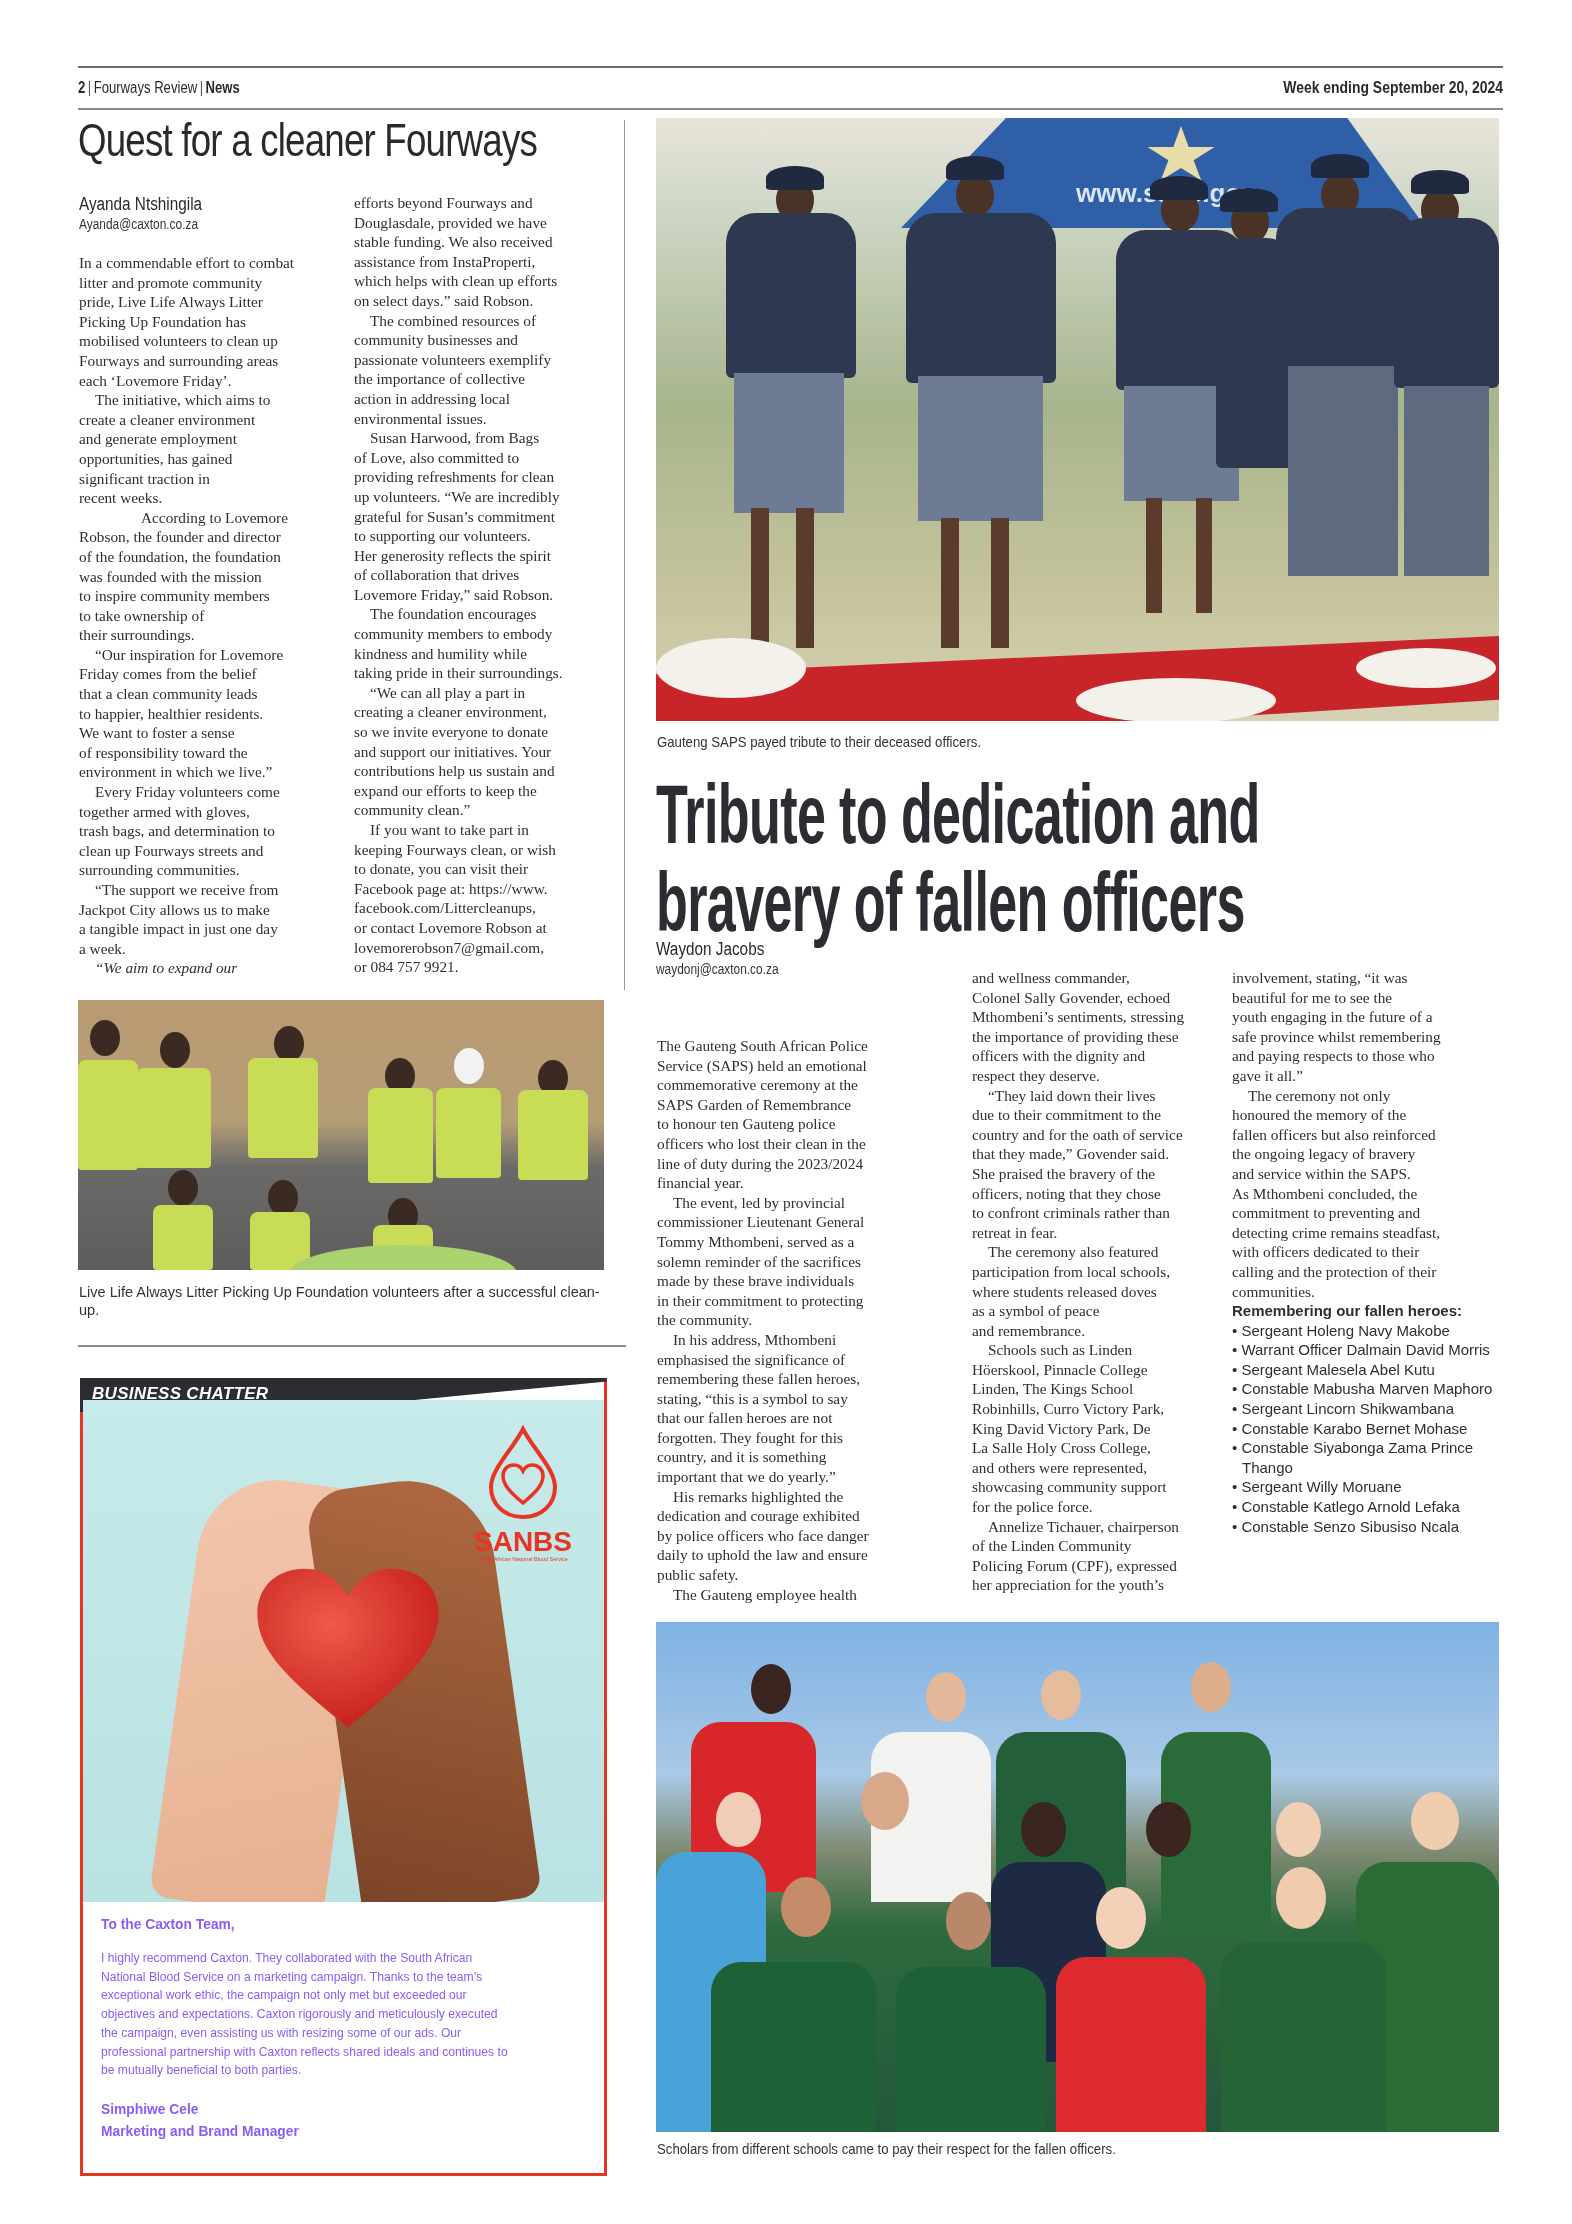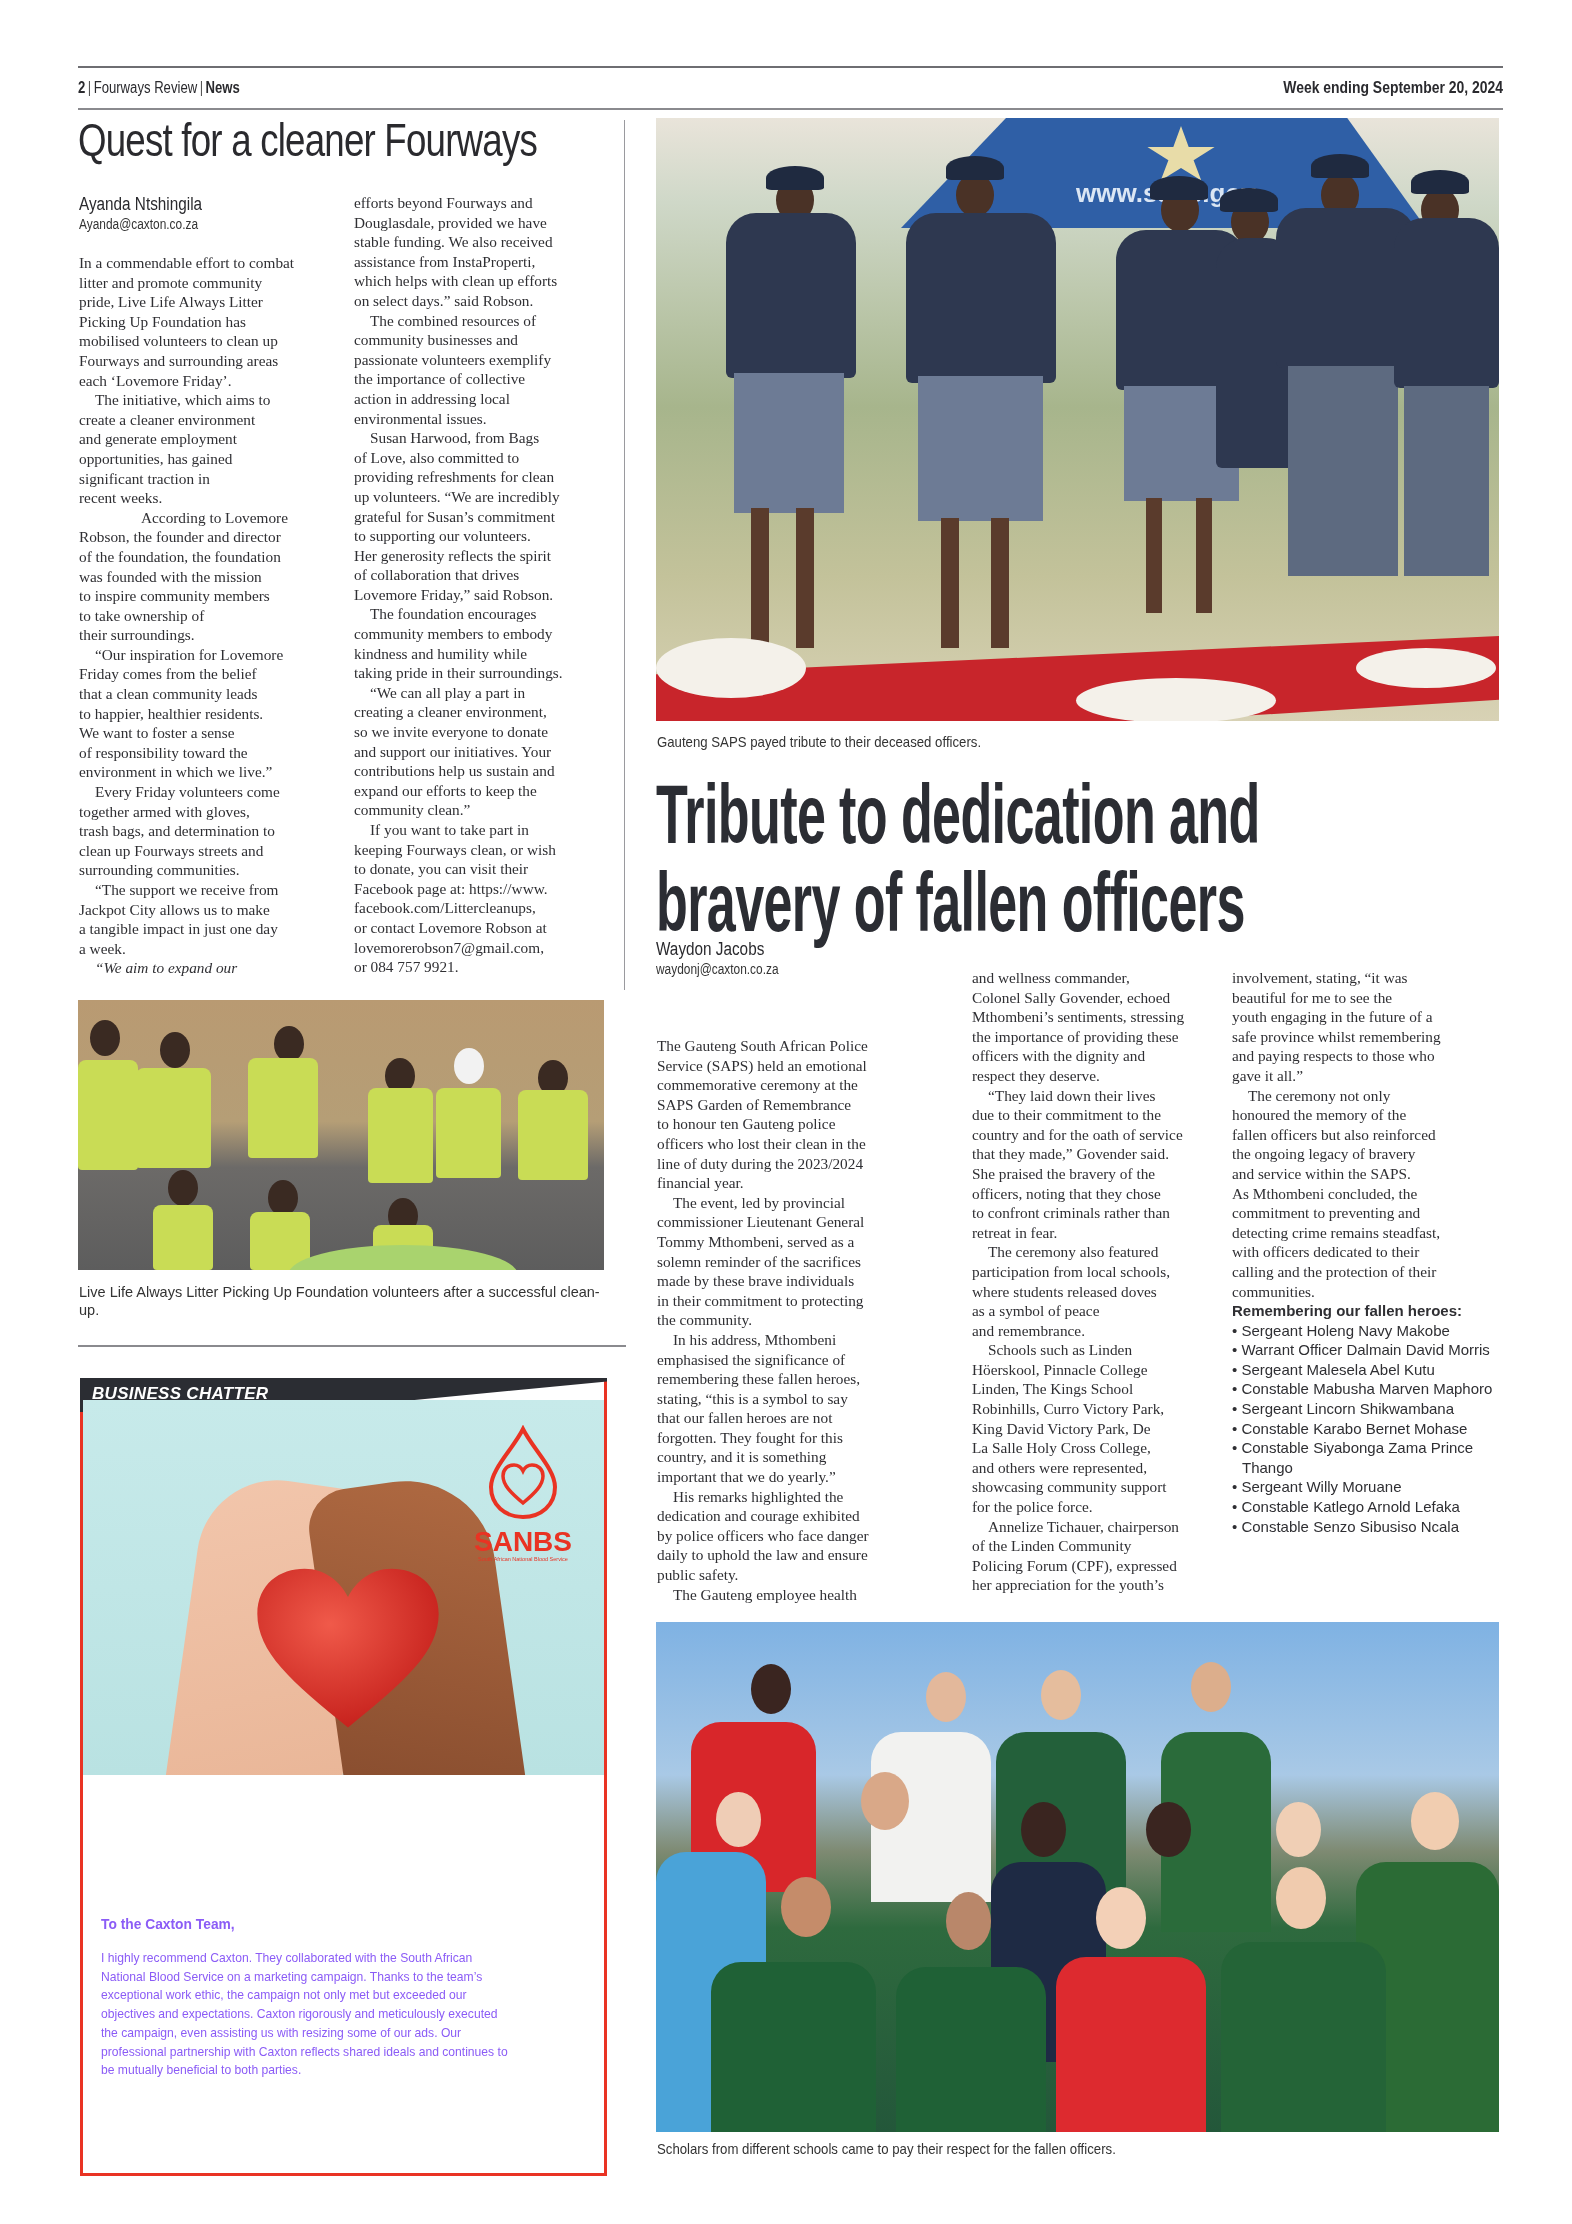--- a/index.html
+++ b/index.html
@@ -45,21 +45,21 @@
   .vol-photo { left: 78px; top: 1000px; width: 526px; height: 270px; background: linear-gradient(180deg, #b99a72 0%, #b59e76 45%, #6c6a68 62%, #5d5d5d 100%); }
   .vest { position: absolute; background: #c9dc55; border-radius: 8px 8px 4px 4px; }
   .vhead { position: absolute; width: 30px; height: 36px; border-radius: 50%; background: #3a2a22; }
   .banner { position: absolute; left: 210px; top: 245px; width: 230px; height: 60px; background: #a9d36e; border-radius: 50% 50% 0 0; }
 
   
   .ad { position: absolute; left: 80px; top: 1378px; width: 527px; height: 798px; border: 3px solid #e93323; border-top: none; background: #ffffff; }
   .ad-band { position: absolute; left: 80px; top: 1378px; width: 527px; height: 34px; }
   .ad-band-dark { position: absolute; left: 0; top: 0; width: 100%; height: 34px; background: #2b2d33; clip-path: polygon(0 0, 100% 0, 100% 10%, 40% 100%, 0 100%); }
   .ad-band-label { position: absolute; left: 12px; top: 6px; font-family: "Liberation Sans", sans-serif; font-weight: 700; font-style: italic; font-size: 17px; color: #ffffff; letter-spacing: 0.3px; }
-  .ad-image { position: absolute; left: 83px; top: 1400px; width: 521px; height: 375px; background: linear-gradient(180deg, #c7eaea 0%, #b9e2e2 100%); overflow: hidden; }
+  .ad-image { position: absolute; left: 83px; top: 1400px; width: 521px; height: 502px; background: linear-gradient(180deg, #c7eaea 0%, #b9e2e2 100%); overflow: hidden; }
   .hand-l { position: absolute; left: 95px; top: 80px; width: 175px; height: 430px; background: linear-gradient(160deg, #f2c6ac, #e6b090); border-radius: 80px 40px 20px 20px; transform: rotate(8deg); }
   .hand-r { position: absolute; left: 250px; top: 80px; width: 180px; height: 430px; background: linear-gradient(200deg, #b06a42, #7a4328); border-radius: 40px 90px 20px 20px; transform: rotate(-8deg); }
   .heart { position: absolute; left: 170px; top: 165px; width: 190px; height: 170px; }
   .sanbs { position: absolute; left: 385px; top: 25px; width: 110px; text-align: center; }
   .sanbs-drop { width: 80px; height: 95px; margin: 0 auto; }
   .sanbs-word { font-family: "Liberation Sans", sans-serif; font-weight: 700; font-size: 28px; color: #e93323; letter-spacing: 0; line-height: 28px; margin-top: 4px; }
   .sanbs-sub { font-family: "Liberation Sans", sans-serif; font-size: 5.5px; color: #e93323; white-space: nowrap; }
   .ad-text { position: absolute; left: 101px; top: 1915px; width: 490px; font-family: "Liberation Sans", sans-serif; color: #8b5cf6; }
   .ad-greeting { font-size: 15px; font-weight: 700; transform: scaleX(0.92); transform-origin: left; white-space: nowrap; }
   .ad-body { margin-top: 17px; font-size: 13.2px; line-height: 18.7px; }
@@ -232,20 +232,24 @@
   <div class="ad-greeting">To the Caxton Team,</div>
   <div class="ad-body" id="adbody">
       <span class="line">I highly recommend Caxton. They collaborated with the South African</span>
       <span class="line">National Blood Service on a marketing campaign. Thanks to the team’s</span>
       <span class="line">exceptional work ethic, the campaign not only met but exceeded our</span>
       <span class="line">objectives and expectations. Caxton rigorously and meticulously executed</span>
       <span class="line">the campaign, even assisting us with resizing some of our ads. Our</span>
       <span class="line">professional partnership with Caxton reflects shared ideals and continues to</span>
       <span class="line">be mutually beneficial to both parties.</span>
     </div>
+  <div class="ad-sign">
+    <span class="line">Simphiwe Cele</span>
+    <span class="line">Marketing and Brand Manager</span>
+  </div>
 </div>
 
 <div class="photo police-photo">
   <div class="tent"></div>
   <div class="badge-star"></div>
   <div class="tent-text">www.saps.gov</div>
 
   <div class="head" style="left:120px; top:60px;"></div>
     <div class="cap" style="left:110px; top:48px;"></div>
   <div class="officer" style="left:70px; top:95px; width:130px; height:165px;"></div>

